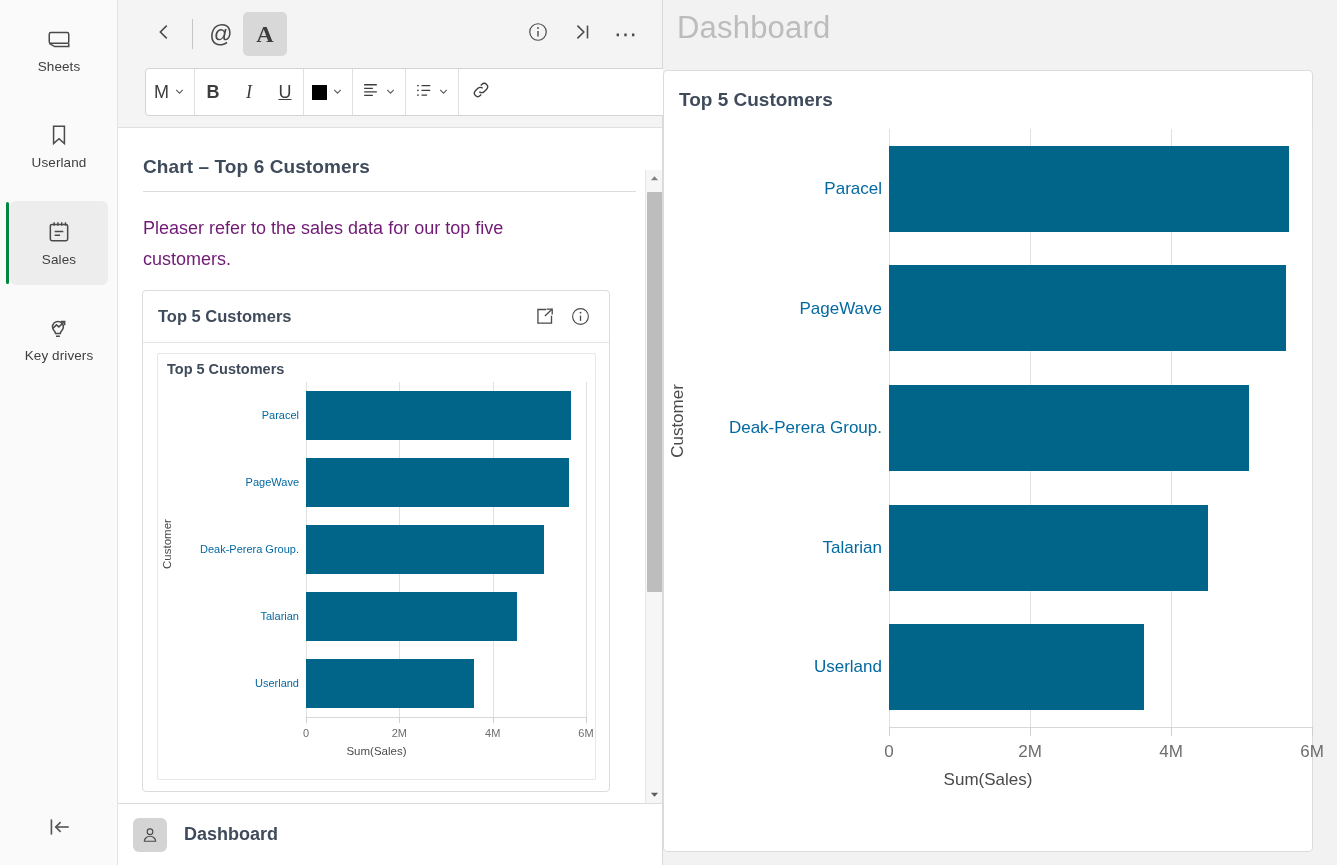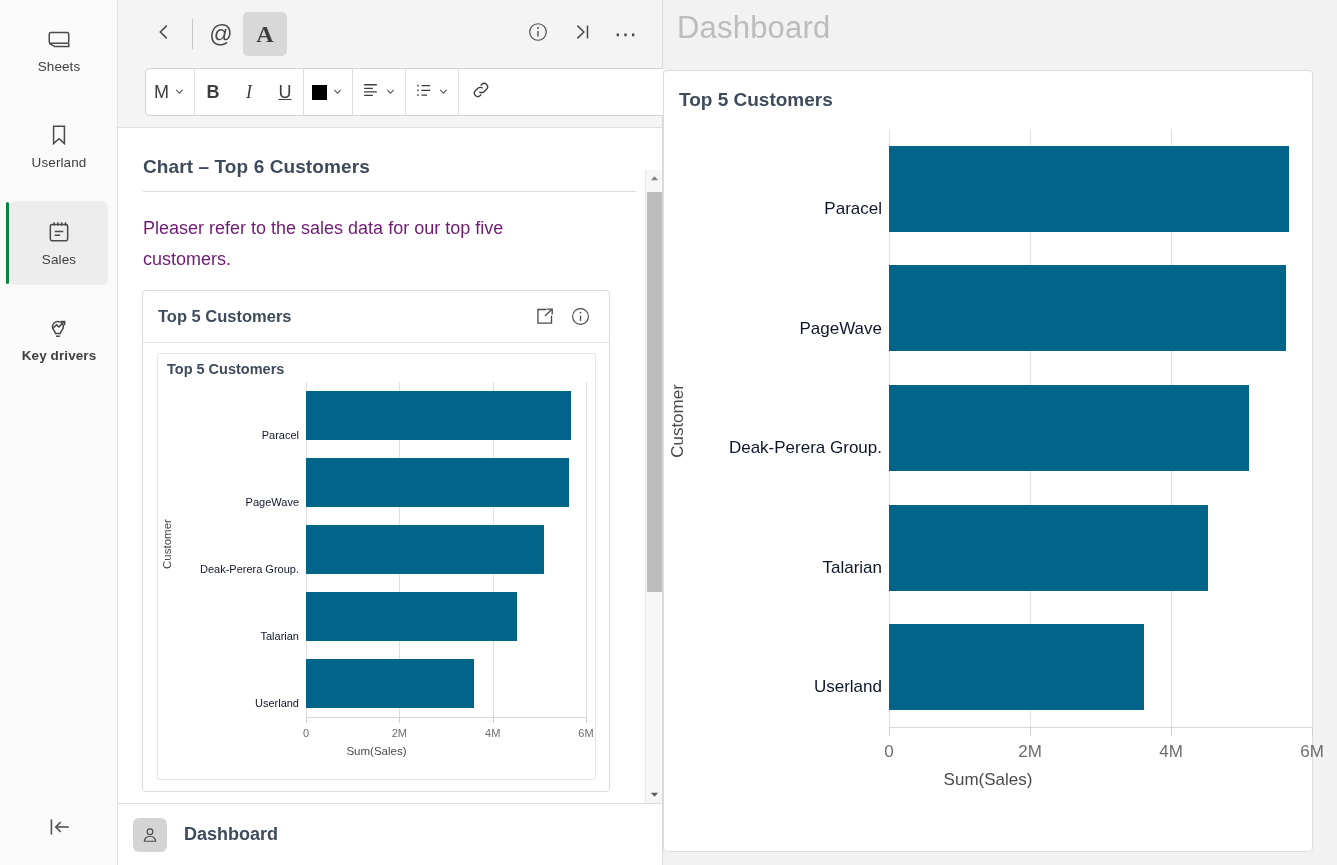--- a/index.html
+++ b/index.html
@@ -122,21 +122,21 @@
     position: absolute; top: 70px; left: 0px; width: 650px; height: 782px;
     background: #fff; border: 1px solid #dcdcdc; border-radius: 4px;
   }
   .dash-card-title { position: absolute; top: 18px; left: 15px; font-size: 19px; font-weight: 700; color: #3f4b5b; }
 
   
   .chart { position: absolute; inset: 0; }
   .plot { position: absolute; }
   .gridline { position: absolute; top: 0; bottom: 0; width: 1px; background: #e0e0e0; }
   .bar { position: absolute; left: 0; }
-  .cat-label { position: absolute; text-align: right; color: #0f172a; white-space: nowrap; margin-top: 20px; }
+  .cat-label { position: absolute; text-align: right; color: #0369a1; white-space: nowrap; }
   .tick-label { position: absolute; color: #6e6e6e; text-align: center; }
   .axis-x-title { position: absolute; color: #4a4a4a; text-align: center; width: 100%; }
   .axis-y-title { position: absolute; color: #4a4a4a; transform: rotate(-90deg); transform-origin: center; white-space: nowrap; }
   .axis-base { position: absolute; height: 1px; background: #d8d8d8; }
   .tick-mark { position: absolute; width: 1px; background: #cfcfcf; }
 </style>
 </head>
 <body>
 
 <div class="app">
@@ -167,21 +167,21 @@
       <span class="rail-icon">
         <svg viewBox="0 0 24 24" width="26" height="26" fill="none" stroke="#4a4a4a" stroke-width="1.4">
           <rect x="4" y="5" width="16" height="15" rx="1.6"></rect>
           <path d="M7.5 3 v3.2 M11 3 v3.2 M14.5 3 v3.2 M18 3 v3.2" stroke-width="1.3"></path>
           <path d="M8 11.5 h8 M8 15 h5" stroke-width="1.3"></path>
         </svg>
       </span>
       <span class="rail-label">Sales</span>
     </div>
 
-    <div class="rail-item" style="top:297px;font-weight:bold;">
+    <div class="rail-item" style="top:297px;">
       <span class="rail-icon">
         <svg viewBox="0 0 24 24" width="26" height="26" fill="none" stroke="#4a4a4a" stroke-width="1.4">
           <path d="M7.5 14.5 a5 5 0 1 1 7 0 c-1 1.1 -1.2 1.7 -1.3 2.6 h-4.4 c-.1 -.9 -.3 -1.5 -1.3 -2.6 z"></path>
           <path d="M9.2 19.6 h3.6"></path>
           <path d="M6.5 12.2 L9.6 9.1 L11.9 11 L16.8 6.2"></path>
           <path d="M13.6 5.9 h3.6 v3.5"></path>
         </svg>
       </span>
       <span class="rail-label">Key drivers</span>
     </div>

